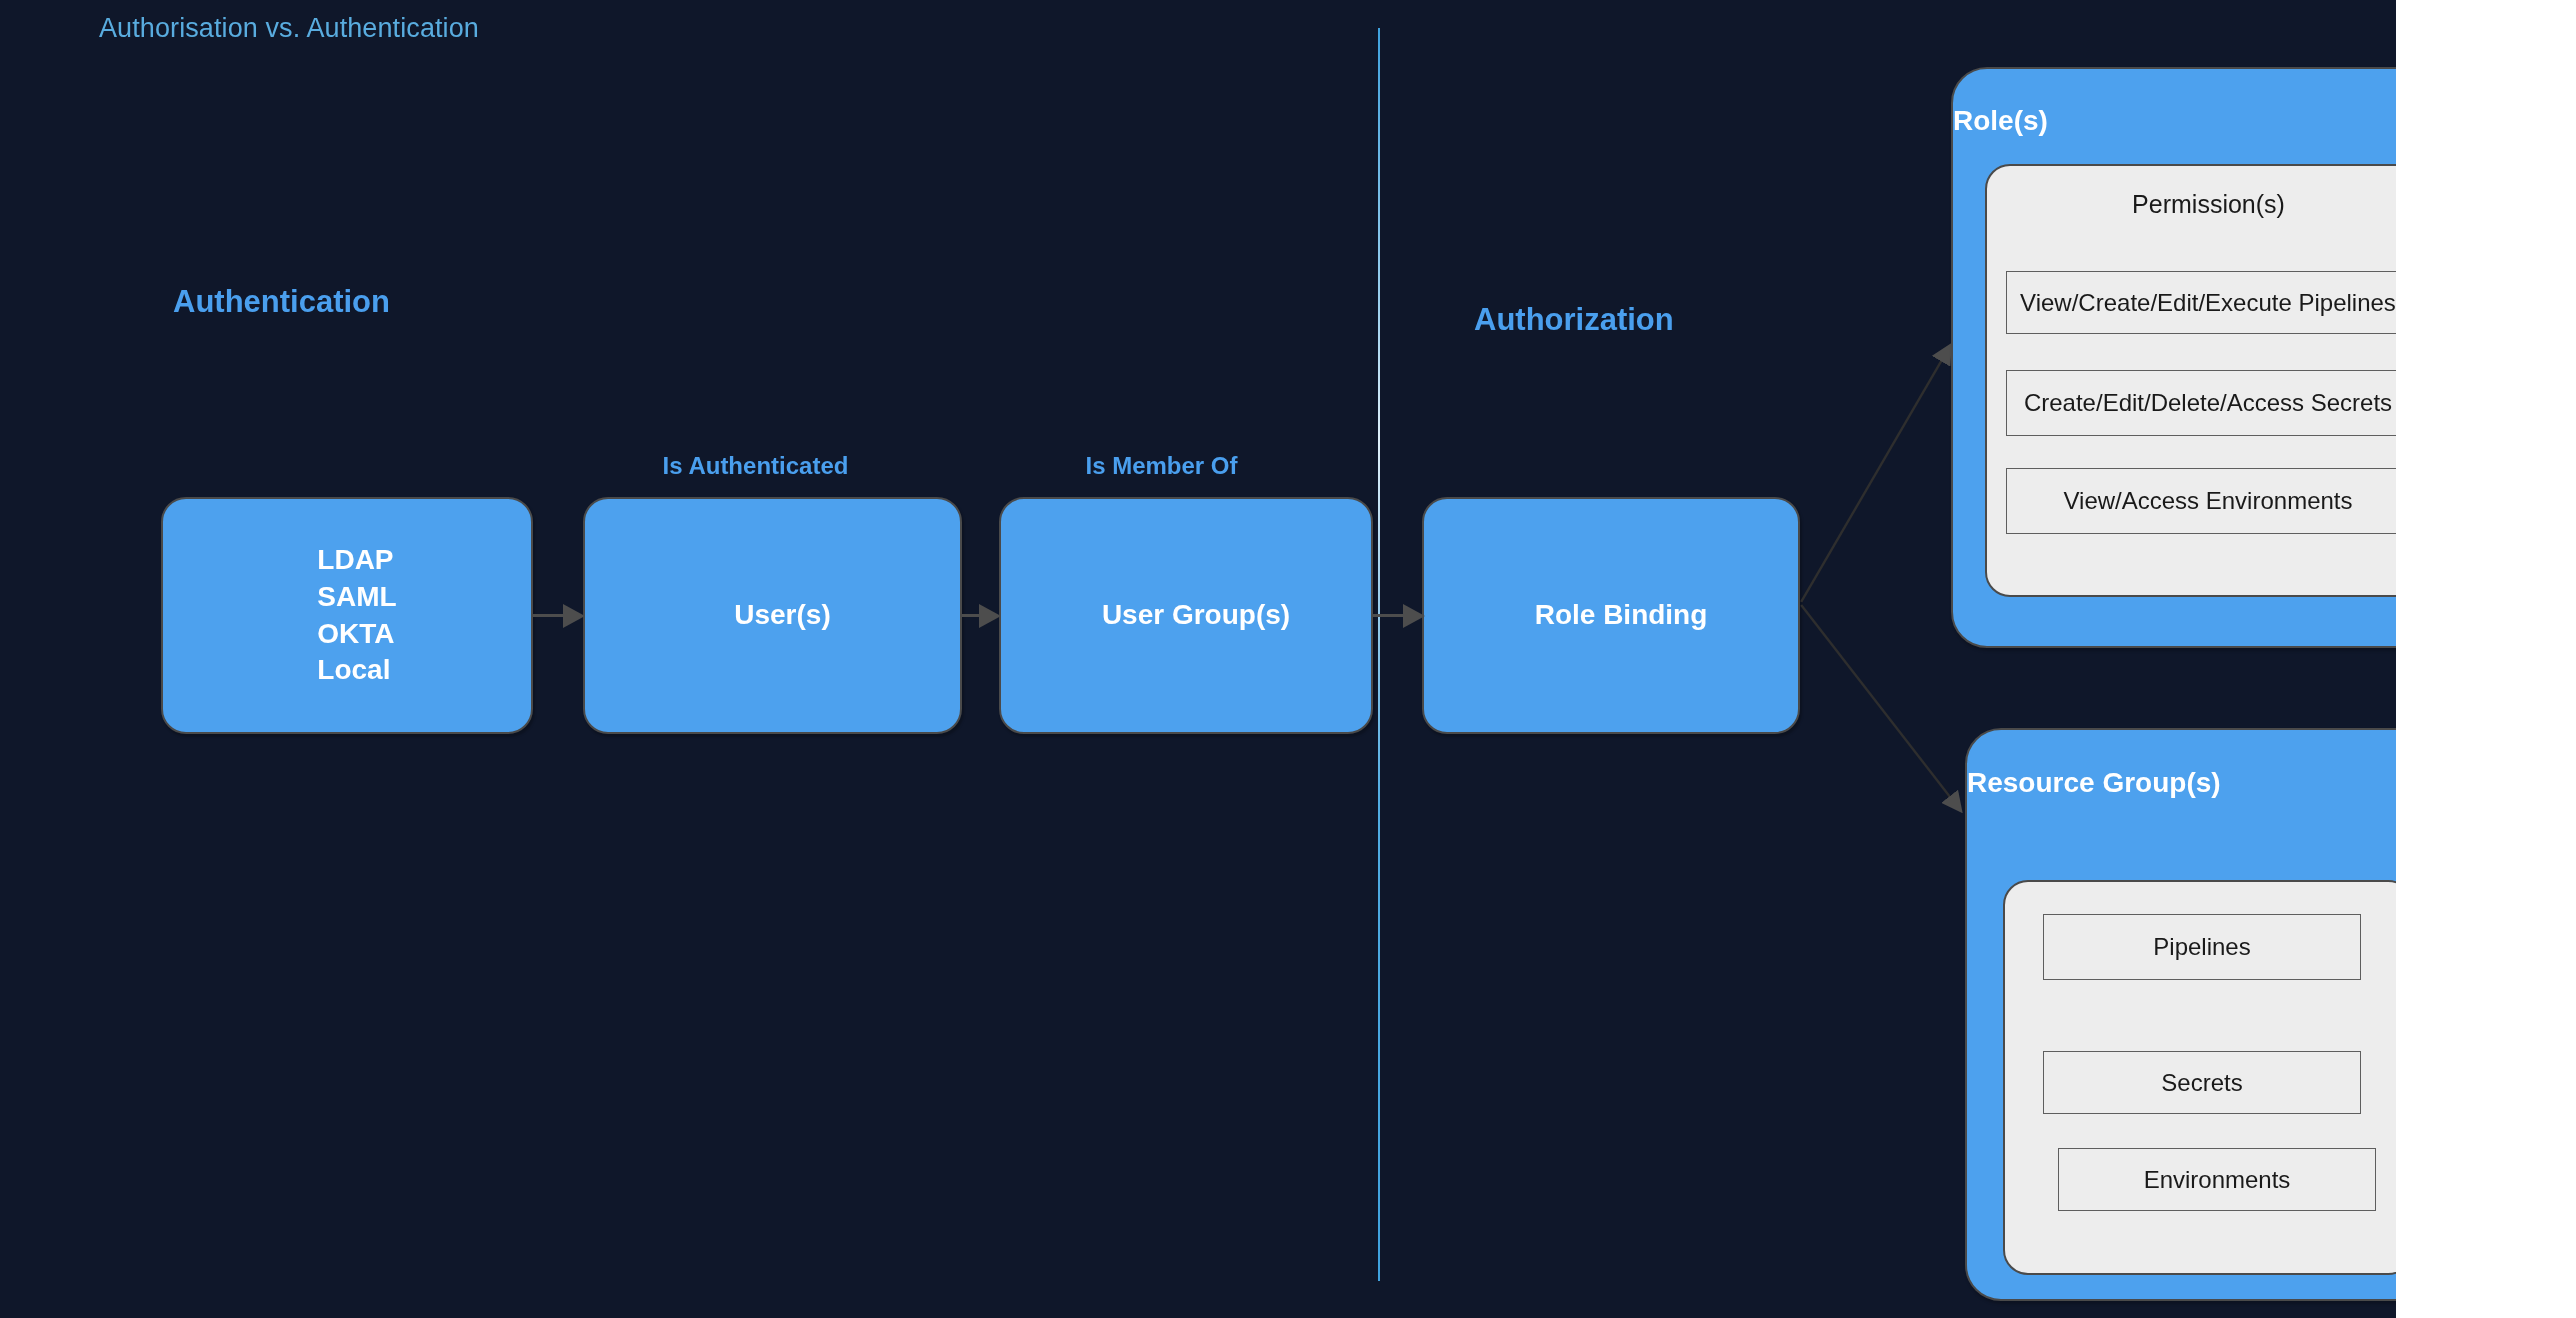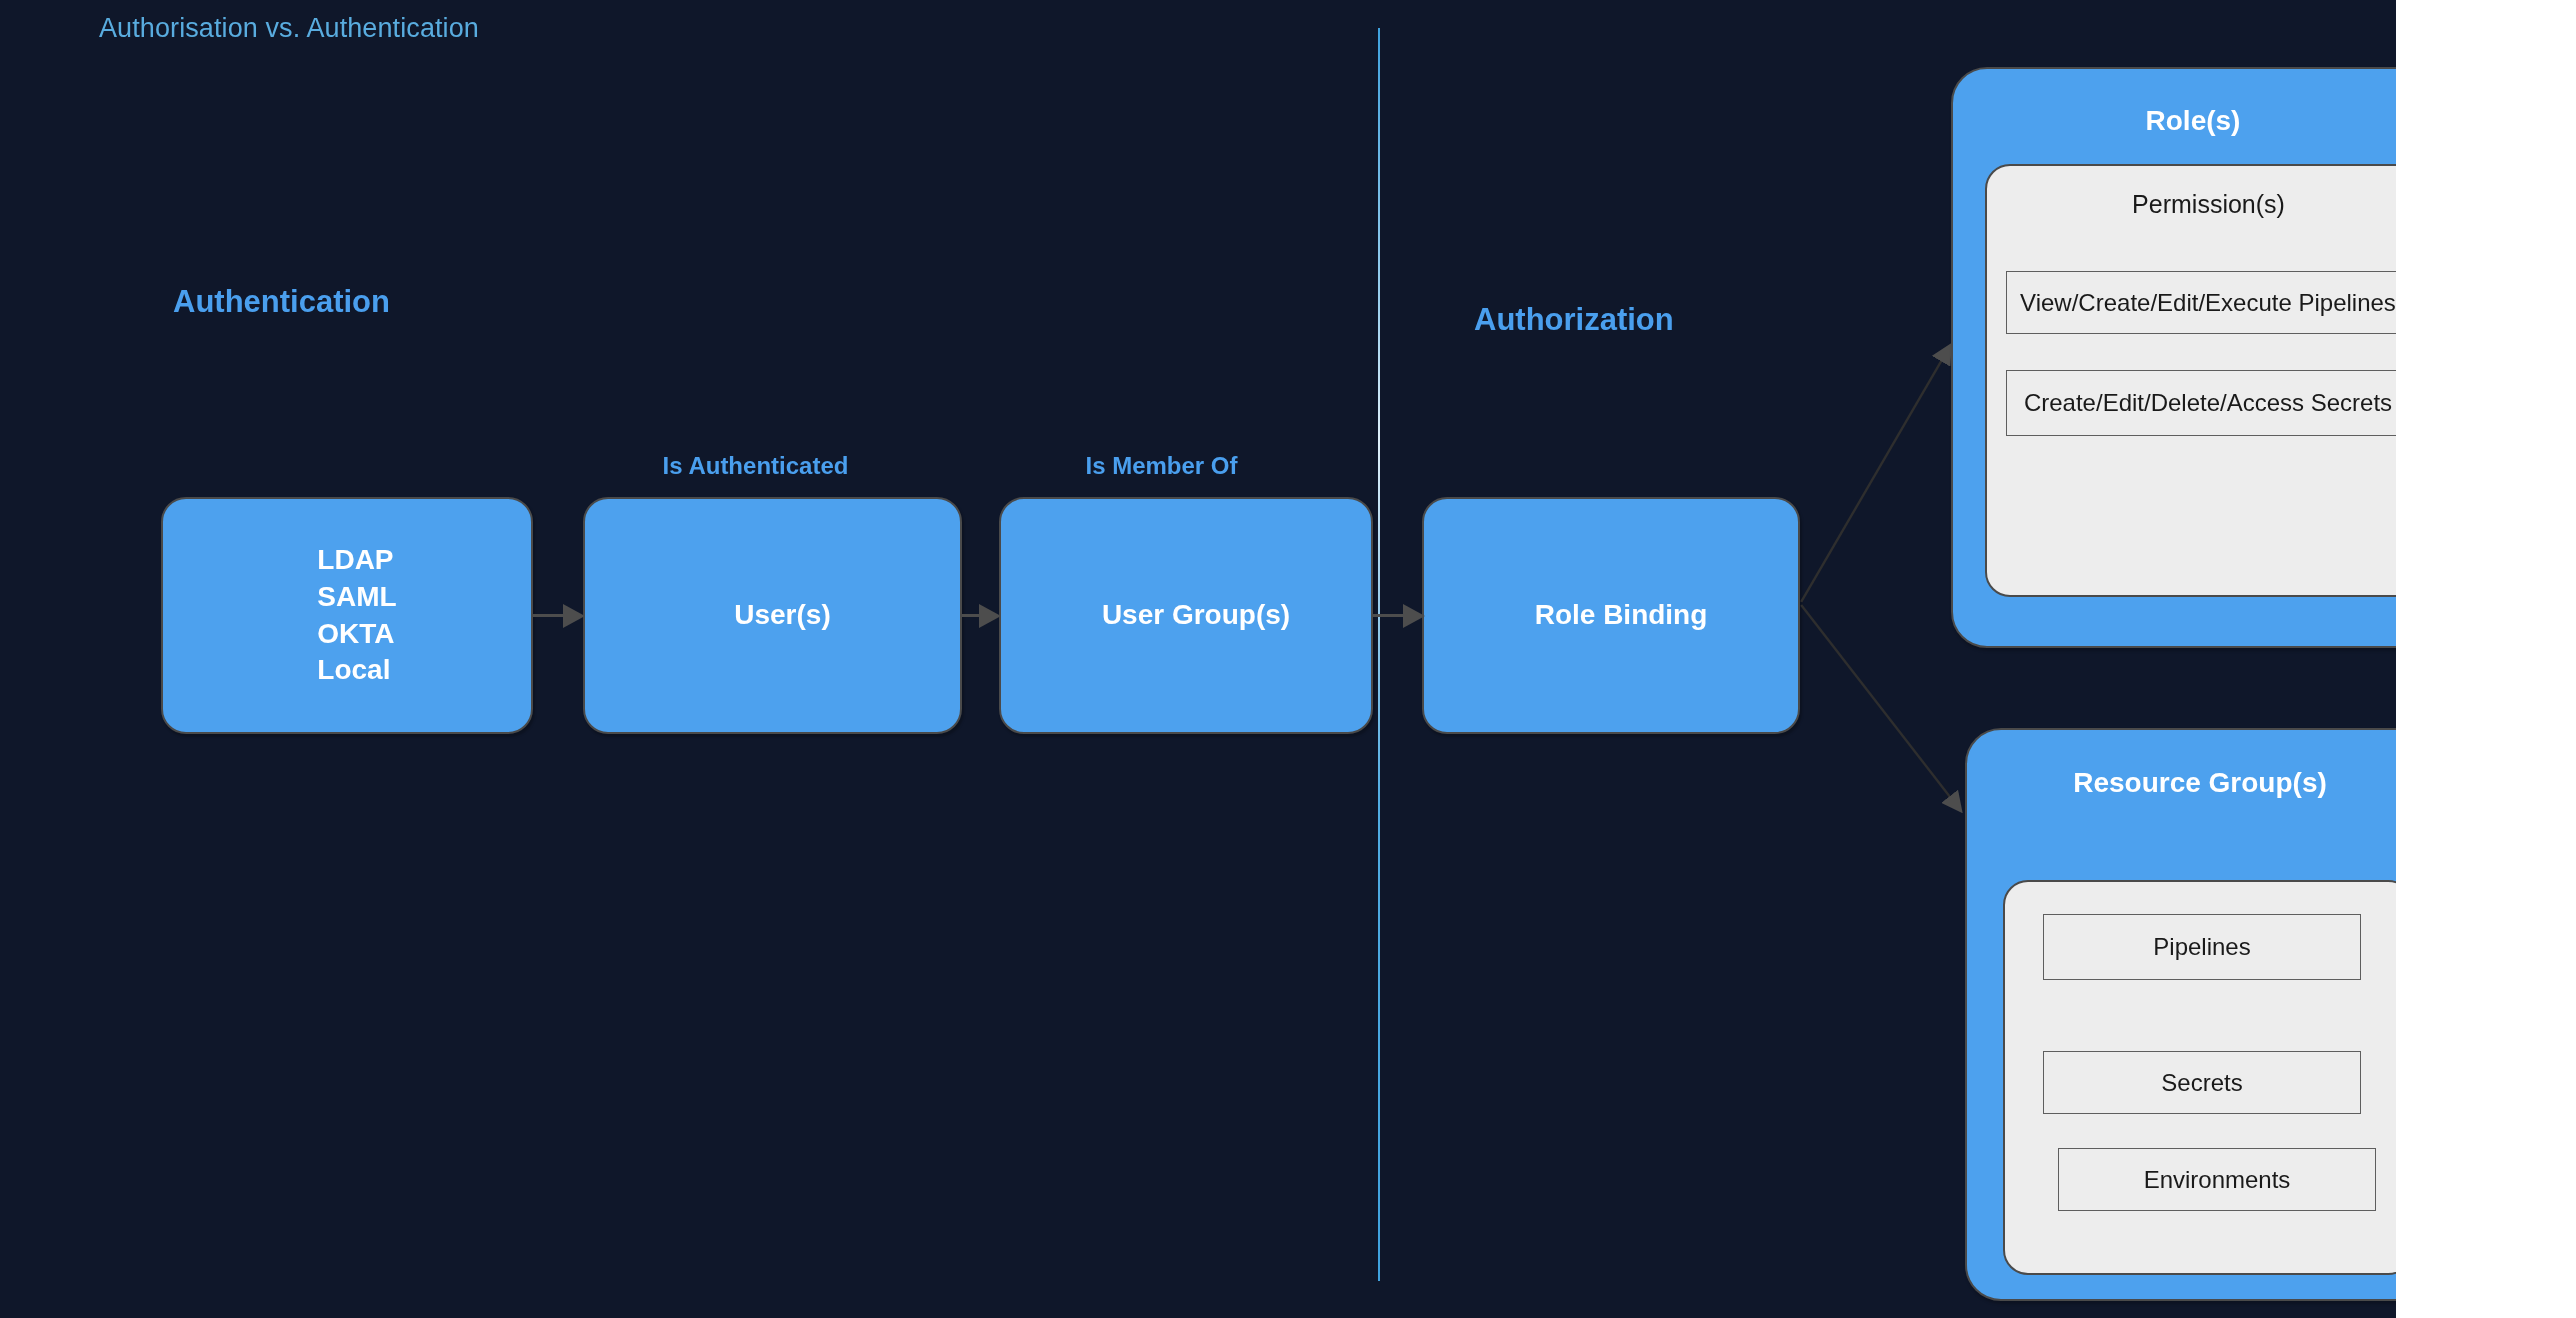--- a/index.html
+++ b/index.html
@@ -128,21 +128,21 @@
     position: absolute;
     background: #4DA1EE;
     border: 2.2px solid #4A4A4A;
     border-radius: 36px;
     box-sizing: border-box;
     box-shadow: 1.5px 2.2px 3px rgba(0,0,0,0.22);
   }
   .group-title {
     position: absolute;
     left: 0; right: 8px;
-    text-align: center;
+    text-align: left;
     color: #ffffff;
     font-weight: bold;
     font-size: 28px;
     white-space: nowrap;
   }
   #panel-roles          { left: 1951px; top: 67px;   width: 492px; height: 581px; }
   #panel-roles .group-title { top: 36px; }
   #panel-resourcegroups { left: 1965px; top: 728px;  width: 478px; height: 573px; }
   #panel-resourcegroups .group-title { top: 37px; }
 
@@ -255,20 +255,21 @@
   </svg>
 
   <div id="panel-roles" class="group-panel">
     <div class="group-title">Role(s)</div>
   </div>
   <div id="panel-permissions" class="inner-panel">
     <div class="inner-title">Permission(s)</div>
   </div>
   <div id="perm-0" class="chip">View/Create/Edit/Execute Pipelines</div>
   <div id="perm-1" class="chip">Create/Edit/Delete/Access Secrets</div>
+  <div id="perm-2" class="chip">View/Access Environments</div>
 
   <div id="panel-resourcegroups" class="group-panel">
     <div class="group-title">Resource Group(s)</div>
   </div>
   <div id="panel-resources" class="inner-panel"></div>
   <div id="res-0" class="chip">Pipelines</div>
   <div id="res-1" class="chip">Secrets</div>
   <div id="res-2" class="chip">Environments</div>
 
 </div>

